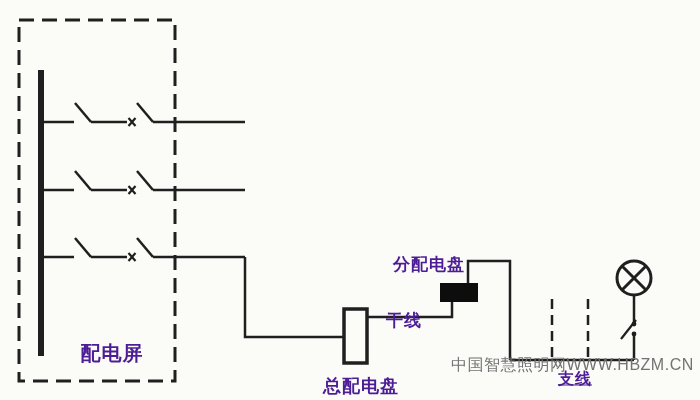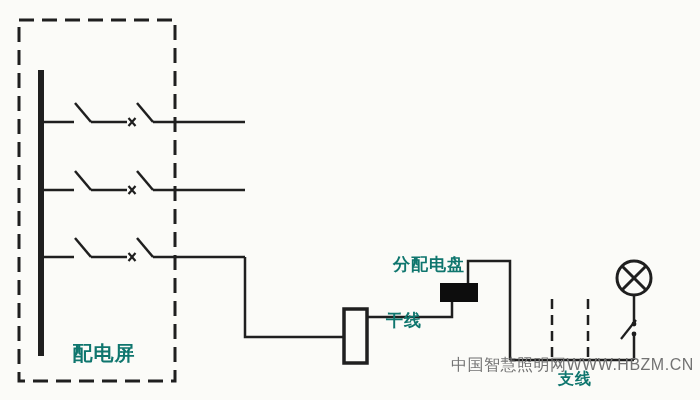--- a/index.html
+++ b/index.html
@@ -7,31 +7,31 @@
     position:relative;
     width:700px;height:400px;
     background:#fbfbf8;
     overflow:hidden;
     font-family:"Liberation Sans","DejaVu Sans",sans-serif;
   }
   .stage svg{position:absolute;left:0;top:0;}
   .lbl{
     position:absolute;
     transform:translate(-50%,-50%);
-    color:#0f766e;
+    color:#4c1d95;
     font-weight:bold;
     white-space:nowrap;
     letter-spacing:1px;
   }
-  .lbl-panel      {left:104px; top:353px; font-size:20px;}
+  .lbl-panel      {left:112px; top:353px; font-size:20px;}
   .lbl-feeder     {left:277px; top:299px; font-size:18px;}
   .lbl-mainboard  {left:361px; top:386px; font-size:18px;}
   .lbl-trunk      {left:404px; top:320px; font-size:17px;}
   .lbl-subboard   {left:429px; top:264px; font-size:17px;}
-  .lbl-branch     {left:575px; top:379px; font-size:16px;}
+  .lbl-branch     {left:575px; top:379px; font-size:16px;text-decoration:underline;}
   .watermark{
     position:absolute;
     left:451px; top:365px;
     transform:translateY(-50%);
     font-size:16px;
     font-weight:normal;
     white-space:nowrap;
     letter-spacing:0.5px;
   }
 </style>
@@ -99,20 +99,21 @@
       <circle cx="634" cy="324" r="2.4" fill="#1f1f1f" stroke="none"></circle>
       <line x1="621" y1="339" x2="636" y2="320" stroke-width="2.2"></line>
       <circle cx="634" cy="334" r="2.4" fill="#1f1f1f" stroke="none"></circle>
       <line x1="634" y1="336" x2="634" y2="360" stroke-width="2.5"></line>
     </g>
   </svg>
 
   <div class="lbl lbl-panel">配电屏</div>
 
 
+  <div class="lbl lbl-mainboard">总配电盘</div>
 
   <div class="lbl lbl-trunk">干线</div>
 
   <div class="lbl lbl-subboard">分配电盘</div>
 
   <div class="lbl lbl-branch">支线</div>
 
   <div class="watermark" style="color: #737373;">中国智慧照明网WWW.HBZM.CN</div>
 </div>
 

